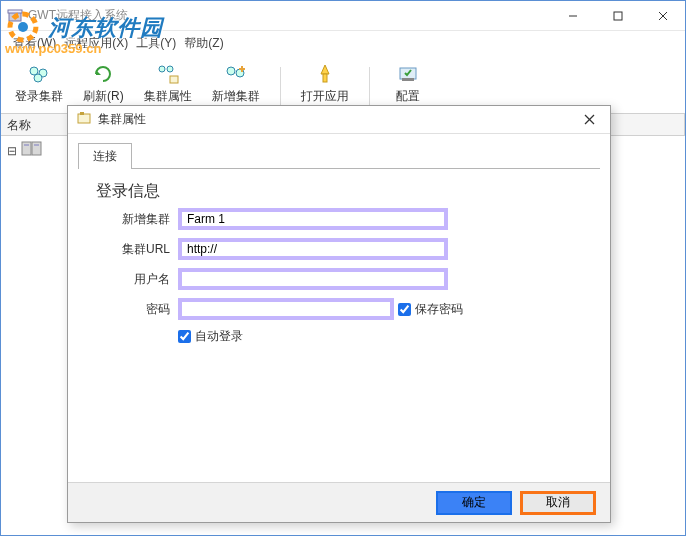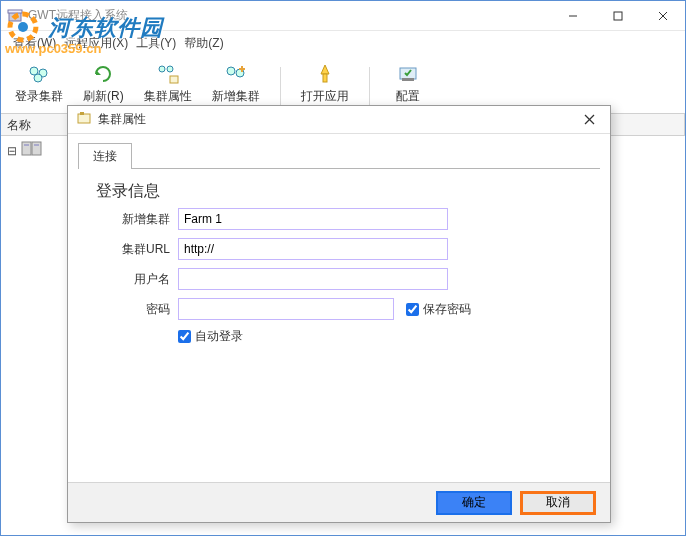--- a/index.html
+++ b/index.html
@@ -49,21 +49,21 @@
 
   .dlg-body { flex: 1; padding: 8px 10px 0 10px; }
   .tab-strip { display: flex; border-bottom: 1px solid #b5b5b5; }
   .tab { padding: 4px 14px; font-size: 12px; border: 1px solid #b5b5b5; border-bottom: none; background: #fff; position: relative; top: 1px; }
   .tab.active { background: #fff; }
 
   .fieldset-label { padding: 12px 0 6px 18px; font-size: 16px; color: #333; }
   .form { padding: 0 20px; }
   .form-row { display: flex; align-items: center; margin-bottom: 8px; }
   .form-label { width: 80px; text-align: right; padding-right: 8px; font-size: 12px; color: #333; }
-  .form-input { height: 22px; border: 1px solid #c4b5fd; padding: 2px 5px; font-size: 12px; background: #fff; }
+  .form-input { height: 22px; border: 4px solid #c4b5fd; padding: 2px 5px; font-size: 12px; background: #fff; }
   .w-name { width: 270px; }
   .w-url  { width: 270px; }
   .w-pass { width: 216px; }
   .check { display: flex; align-items: center; gap: 4px; font-size: 12px; }
   .check input { width: 13px; height: 13px; accent-color: #1b6fea; }
 
   .dlg-footer { height: 40px; display: flex; align-items: center; justify-content: flex-end; gap: 8px; padding-right: 14px; border-top: 1px solid #d5d5d5; background: #f1f1f1; }
   .btn { width: 76px; height: 24px; border: 3px solid #f97316; background: #e8e8e8; font-size: 12px; }
   .btn.primary { border: 2px solid #1b6fea; background: #3b82f6; }
 </style>
@@ -234,21 +234,21 @@
           <div class="form-label">集群URL</div>
           <input class="form-input w-url" value="http://" style="">
         </div>
         <div class="form-row">
           <div class="form-label">用户名</div>
           <input class="form-input w-url" value="" style="">
         </div>
         <div class="form-row">
           <div class="form-label">密码</div>
           <input type="password" class="form-input w-pass" value="" style="">
-          <label class="check" style="margin-left:12px">
+          <label class="check" style="margin-left:4px">
             <input type="checkbox" checked="" style="">
             <span>保存密码</span>
           </label>
         </div>
         <div class="form-row">
           <div class="form-label"></div>
           <label class="check">
             <input type="checkbox" checked="" style="">
             <span>自动登录</span>
           </label>

